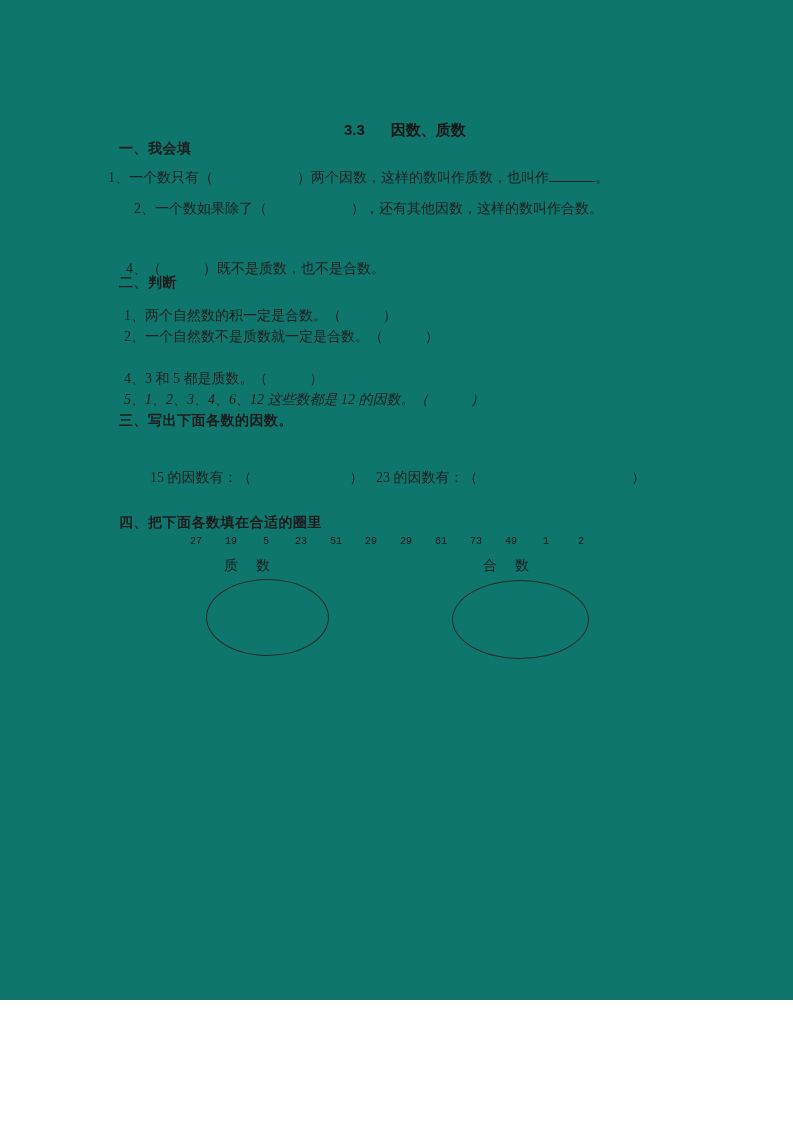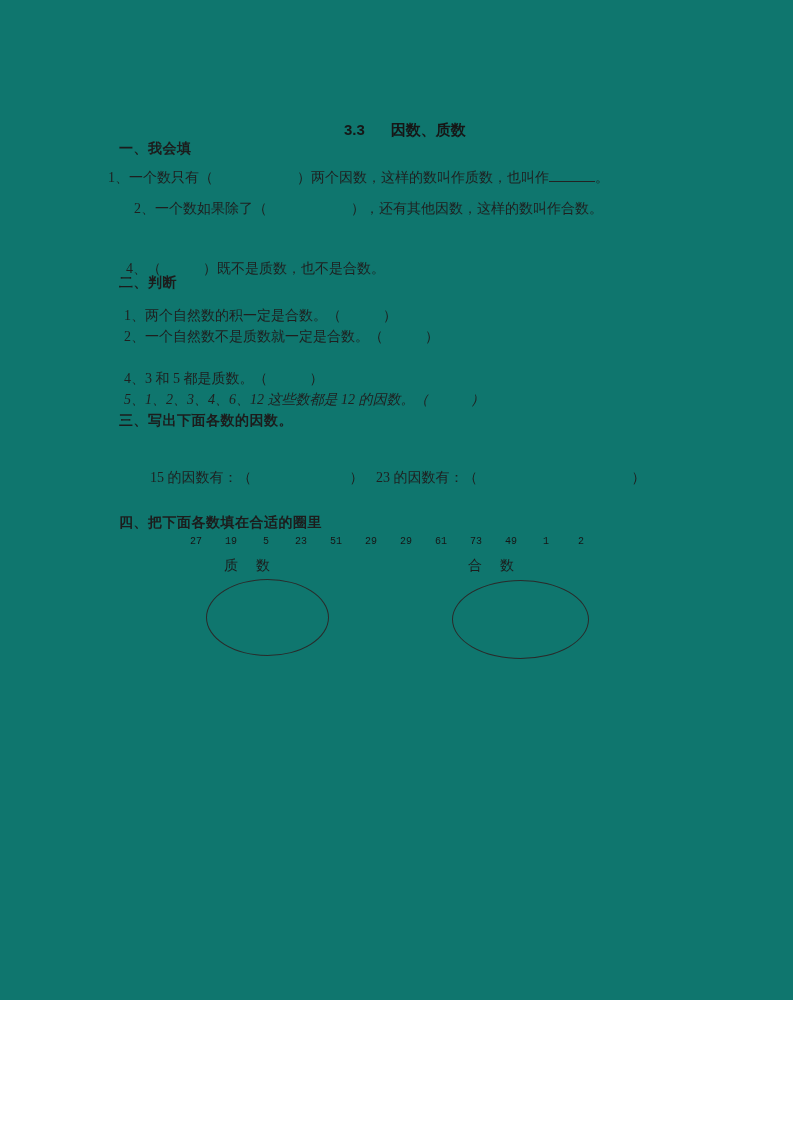--- a/index.html
+++ b/index.html
@@ -106,18 +106,18 @@
     <span>29</span>
     <span>29</span>
     <span>61</span>
     <span>73</span>
     <span>49</span>
     <span>1</span>
     <span>2</span>
   </div>
 
   <div class="abs circle-label" style="left:224px; top:557px;">质　数</div>
-  <div class="abs circle-label" style="left:468px; top:557px;text-align:center;">合　数</div>
+  <div class="abs circle-label" style="left:483px; top:557px;text-align:center;">合　数</div>
 
   <div class="oval" style="left:206px; top:579px; width:121px; height:75px;"></div>
   <div class="oval" style="left:452px; top:580px; width:135px; height:77px;"></div>
 
 </div>
 
 </body></html>

